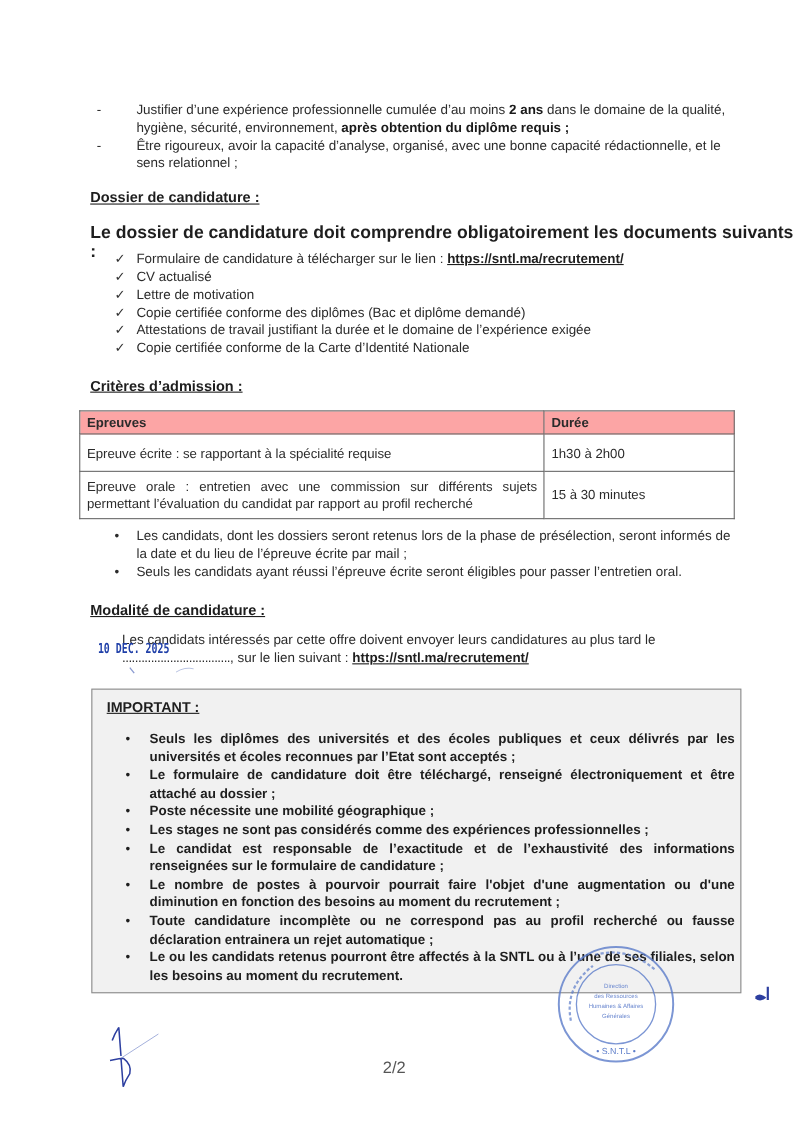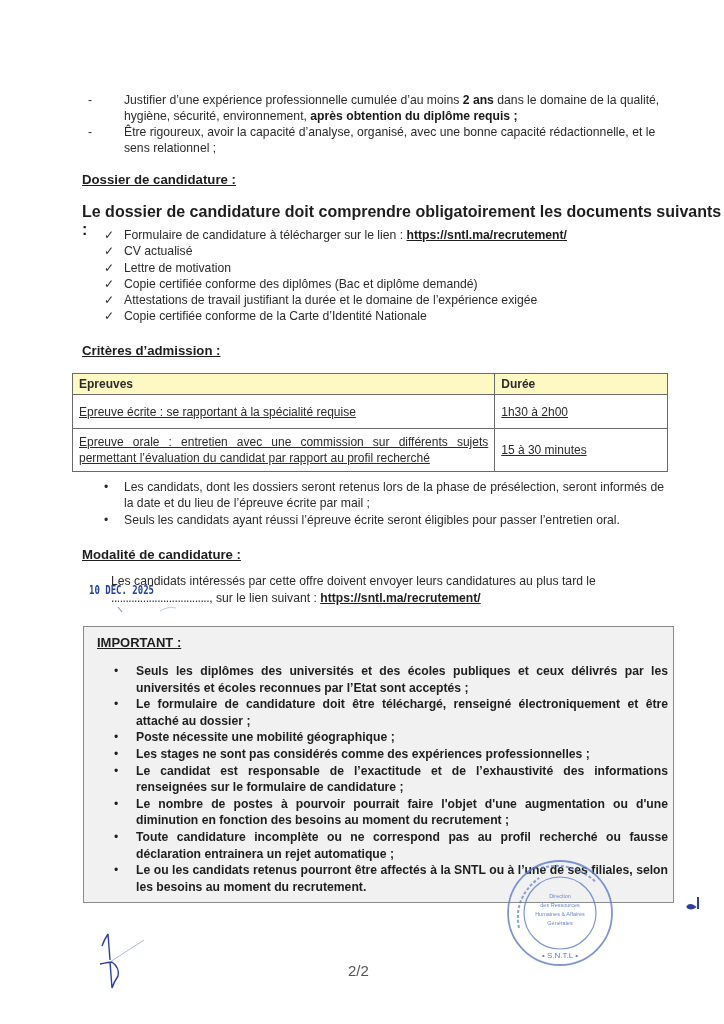--- a/index.html
+++ b/index.html
@@ -13,22 +13,22 @@
   .dash-item .mk { position: absolute; left: 0; top: 0; width: 20px; }
   b, .bold { font-weight: bold; color: #1a1a1a; }
   .h-section { font-weight: bold; text-decoration: underline; font-size: 13.2px; color: #1e1e1e; }
   .lead { font-weight: bold; font-size: 16px; color: #1e1e1e; }
   .check-list { left: 104px; top: 227px; width: 560px; }
   .check-item { position: relative; padding-left: 20px; line-height: 16.3px; }
   .check-item .ck { position: absolute; left: 0; top: 0; font-size: 12px; color: #333; }
   a.link { color: #1e1e1e; font-weight: bold; text-decoration: underline; }
   table.crit { position: absolute; left: 72px; top: 373px; width: 596px; border-collapse: collapse; font-size: 12px; }
   table.crit th, table.crit td { border: 1px solid #6a6a6a; padding: 3px 6px; vertical-align: middle; text-align: left; }
-  table.crit th { background: #fef9c3; font-weight: bold; height: 14px; }
-  table.crit td { height: 27px; text-decoration: underline; }
+  table.crit th { background: #fca5a5; font-weight: bold; height: 14px; }
+  table.crit td { height: 27px; }
   table.crit td.just { text-align: justify; text-align-last: auto; line-height: 16px; height: 36px; }
   .bullet-list { left: 104px; top: 479px; width: 560px; }
   .bullet-item { position: relative; padding-left: 20px; line-height: 16.3px; text-align: justify; }
   .bullet-item .bl { position: absolute; left: 0; top: 0; }
   .modal-text { left: 99px; top: 573px; width: 586px; line-height: 17px; text-align: justify; margin-left: 12px; }
   .dots { letter-spacing: -0.5px; }
   .stamp-date { left: 89px; top: 582px; color: #1f3fa8; font-family: "DejaVu Sans Mono", monospace; font-size: 12.5px; font-weight: bold; transform: scaleX(0.72); transform-origin: left center; letter-spacing: 0px; }
   .important-box { left: 83px; top: 626px; width: 591px; height: 277px; background: #f1f1f1; border: 1px solid #8a8a8a; box-sizing: border-box; }
   .imp-title { left: 97px; top: 635px; font-weight: bold; text-decoration: underline; font-size: 13px; color: #1e1e1e; text-align: right; }
   .imp-list { left: 114px; top: 663px; width: 554px; }

